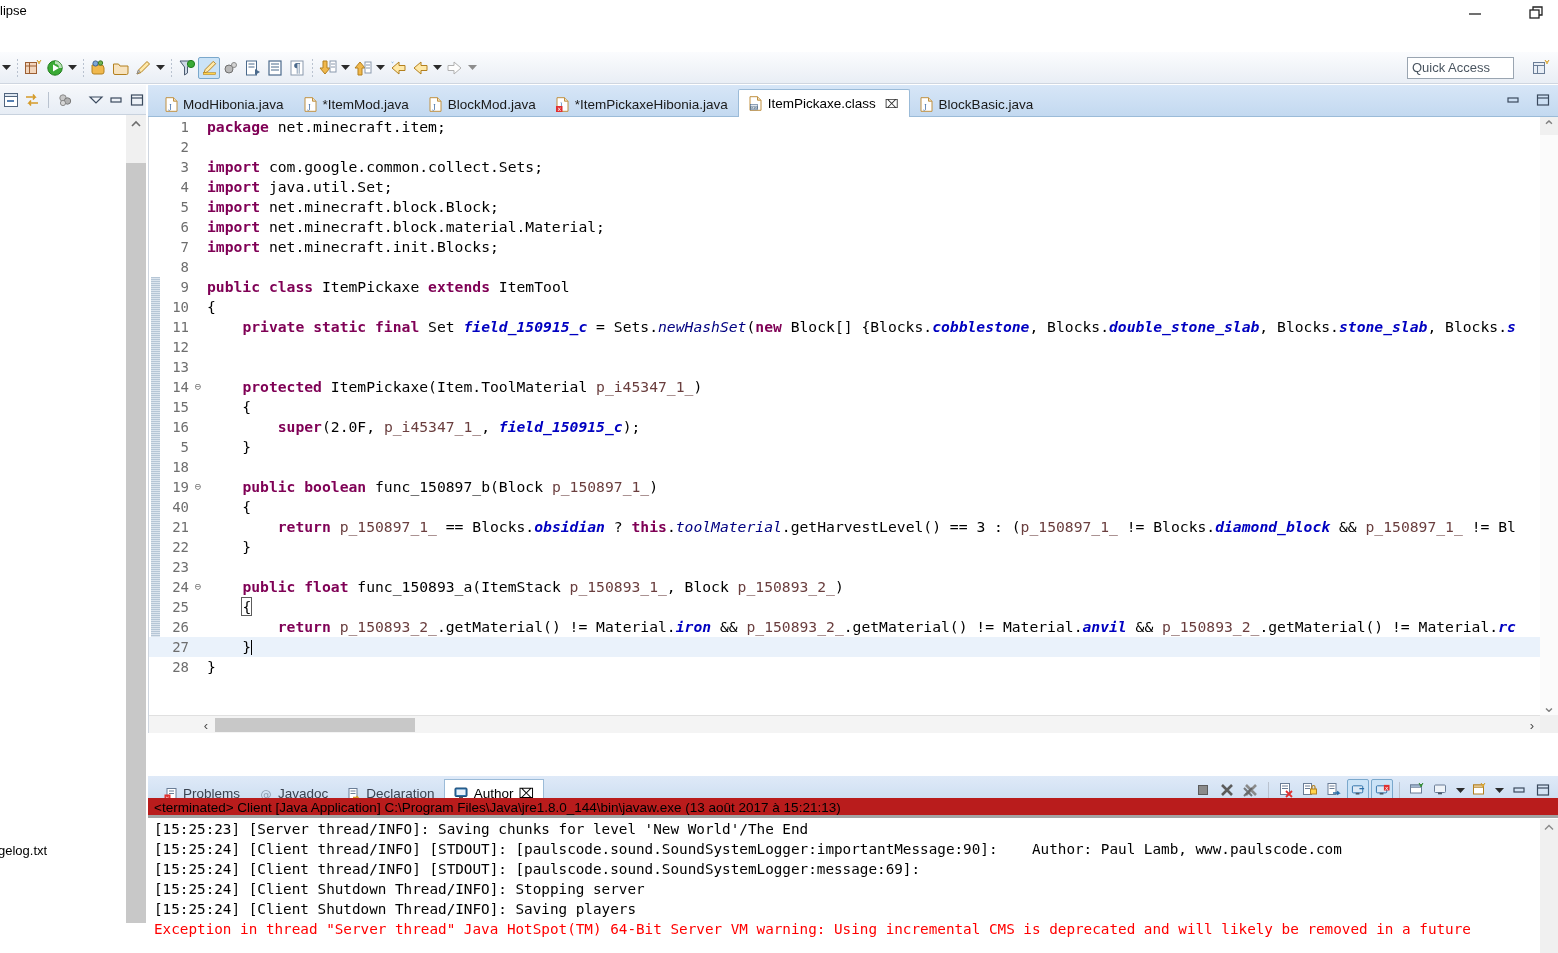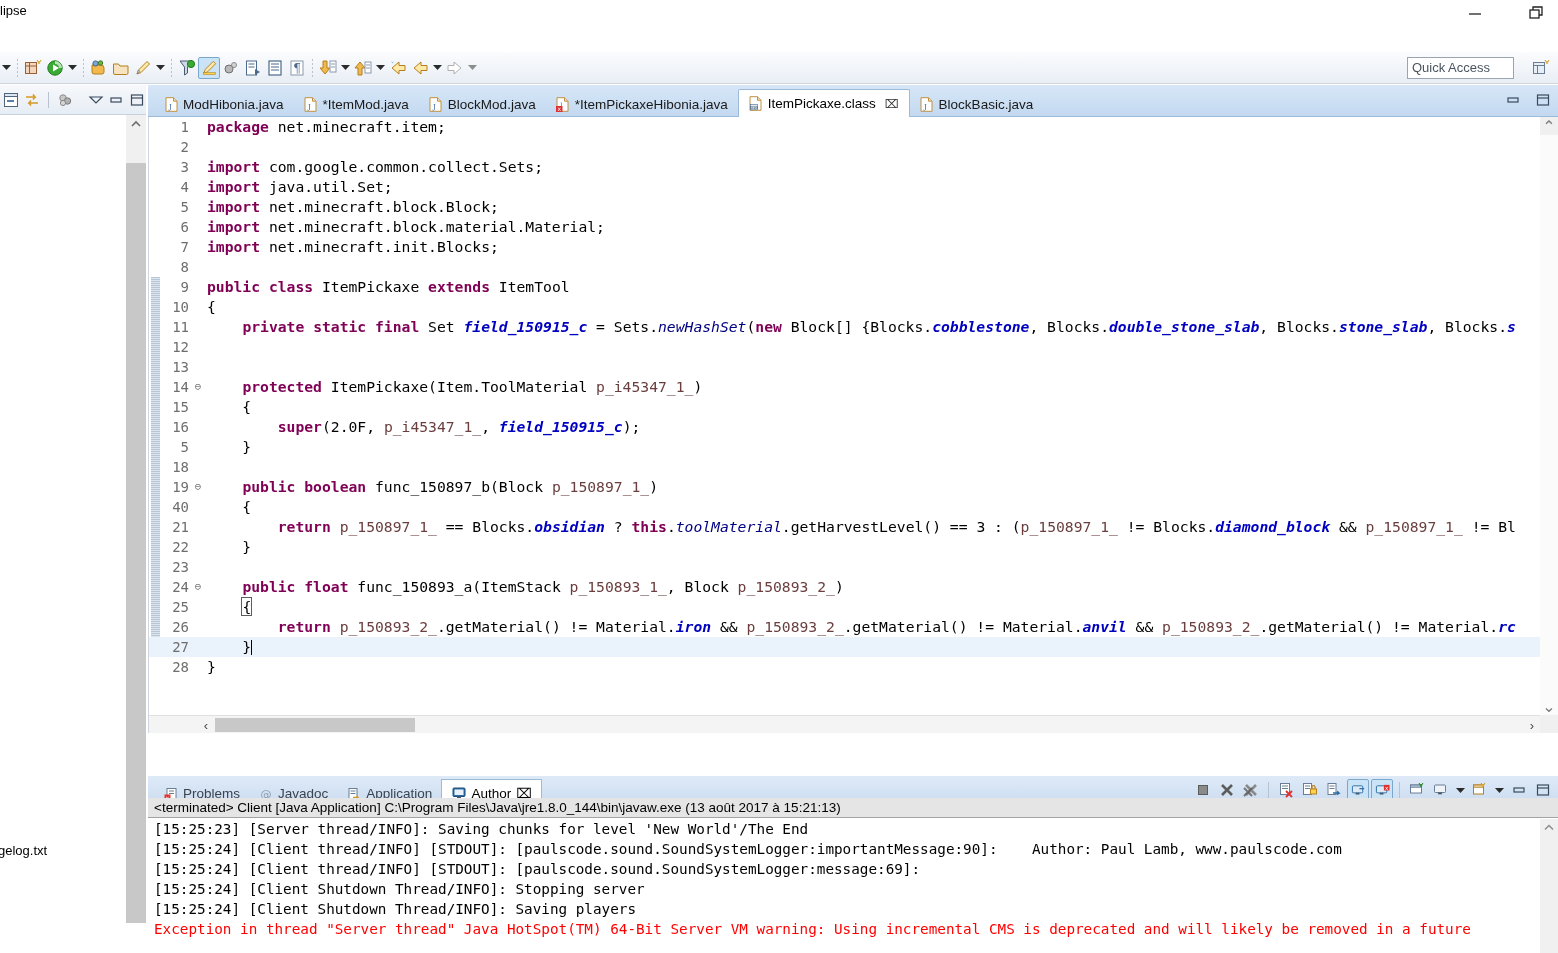--- a/index.html
+++ b/index.html
@@ -173,21 +173,21 @@
     height:28px; margin-bottom:-1px; color:#000; }
   .ctab .cicon { width:15px; height:15px; display:flex; align-items:center; justify-content:center; }
   .ctools { position:absolute; right:4px; top:3px; display:flex; align-items:center; gap:2px; }
   .ctool { width:22px; height:22px; display:flex; align-items:center; justify-content:center; }
   .ctool.sel { background:#cbe3f7; border:1px solid #7aa8cc; border-radius:2px; }
   .ctool-sep { width:1px; height:16px; background:#b9c2cf; margin:0 4px; }
 
   .console-header {
     position:absolute; left:0; top:30px; width:1410px; height:20px;
     font-size:13.5px; color:#000; padding-left:6px; line-height:20px; white-space:nowrap;
-    border-bottom:1px solid #a3a3a3; background:#e5e5e5;
+    border-bottom:3px solid #a3a3a3; background:#b91c1c;
   }
   .console-out {
     position:absolute; left:0; top:51px; width:1392px; height:134px;
     overflow:hidden; background:#fff;
     font-family:"DejaVu Sans Mono","Liberation Mono",monospace;
     font-size:14.3px; line-height:20px; padding-left:6px;
   }
   .oline { white-space:pre; height:20px; color:#000; }
   .oline.err { color:#ff0000; }
   .console-vscroll { position:absolute; right:0; top:51px; width:18px; height:134px; background:#f0f0f0; }
@@ -599,21 +599,21 @@
 
         <div class="ctab">
           <span class="cicon">
             <svg width="14" height="14" viewBox="0 0 14 14">
               <rect x="2" y="1.5" width="8" height="10" fill="#fff" stroke="#6a7d96"></rect>
               <line x1="3.5" y1="4" x2="8.5" y2="4" stroke="#6a7d96"></line>
                 <line x1="3.5" y1="6.5" x2="8.5" y2="6.5" stroke="#6a7d96"></line>
               <path d="M6 10.5 h5 l-1.5 -1.5 M11 10.5 l-1.5 1.5" fill="none" stroke="#d59b28" stroke-width="1.3"></path>
             </svg>
           </span>
-          <span>Application</span>
+          <span>Declaration</span>
         </div>
 
         <div class="ctab active">
           <span class="cicon">
             <svg width="14" height="14" viewBox="0 0 14 14">
               <rect x="1" y="2" width="12" height="8.5" rx="1" fill="#2b6ea8" stroke="#1c4c76"></rect>
               <rect x="2.5" y="3.5" width="9" height="5.5" fill="#e8f1fa"></rect>
               <rect x="5" y="10.5" width="4" height="1.8" fill="#4a5a6a"></rect>
             </svg>
           </span>

